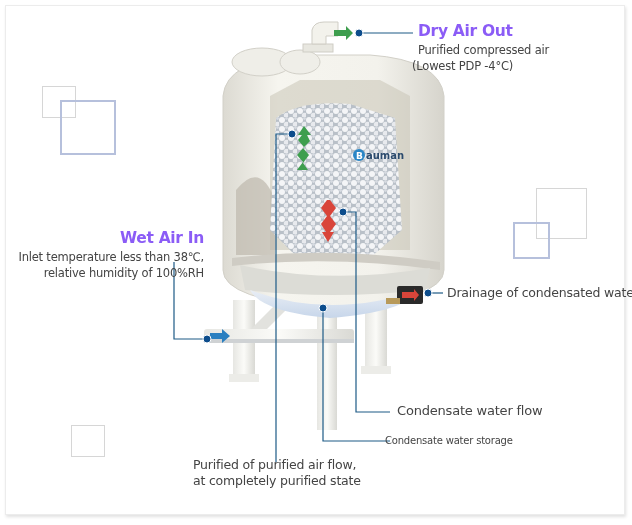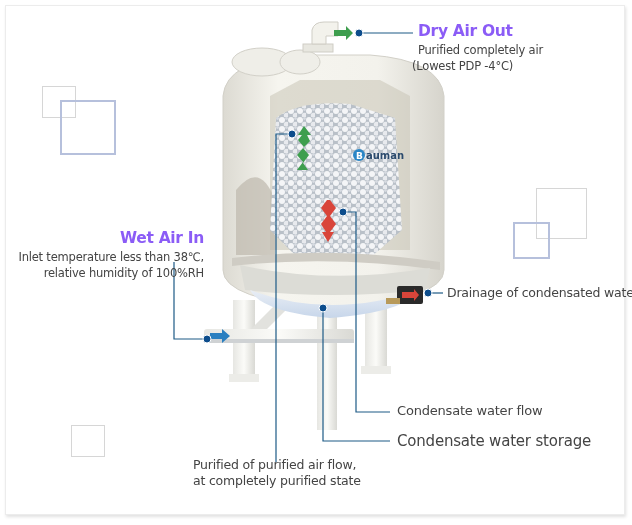--- a/index.html
+++ b/index.html
@@ -108,24 +108,24 @@
     <circle cx="359" cy="33" r="4"></circle>
     <circle cx="207" cy="339" r="4"></circle>
     <circle cx="428" cy="293" r="4"></circle>
     <circle cx="292" cy="134" r="4"></circle>
     <circle cx="343" cy="212" r="4"></circle>
     <circle cx="323" cy="308" r="4"></circle>
   </g>
 </svg>
 
 <div class="title" style="left:418px;top:22px;">Dry Air Out</div>
-<div class="sub" style="left:418px;top:42px;">Purified completely air</div>
+<div class="sub" style="left:418px;top:42px;">Purified compressed air</div>
 <div class="sub" style="left:412px;top:58px;">(Lowest PDP -4°C)</div>
 
 <div class="title right" style="right:428px;top:229px;">Wet Air In</div>
 <div class="sub right" style="right:428px;top:249px;">Inlet temperature less than 38℃,</div>
 <div class="sub right" style="right:428px;top:265px;">relative humidity of 100%RH</div>
 
 <div class="label" style="left:447px;top:285px;">Drainage of condensated water</div>
 <div class="label" style="left:397px;top:403px;font-size:13px;">Condensate water flow</div>
-<div class="label" style="left:397px;top:433px;font-size:15px;">Condensate water storage</div>
+<div class="label" style="left:385px;top:433px;font-size:10px;">Condensate water storage</div>
 <div class="label" style="left:193px;top:457px;">Purified of purified air flow,</div>
 <div class="label" style="left:193px;top:473px;">at completely purified state</div>
 
 </body></html>

